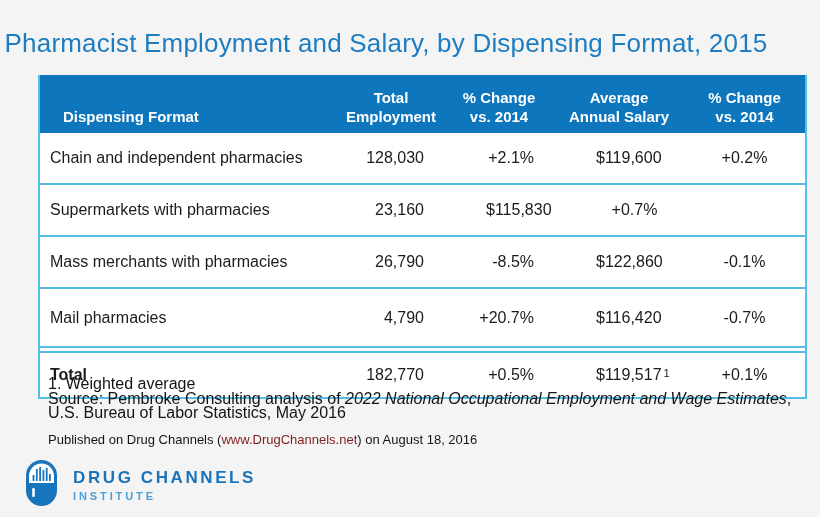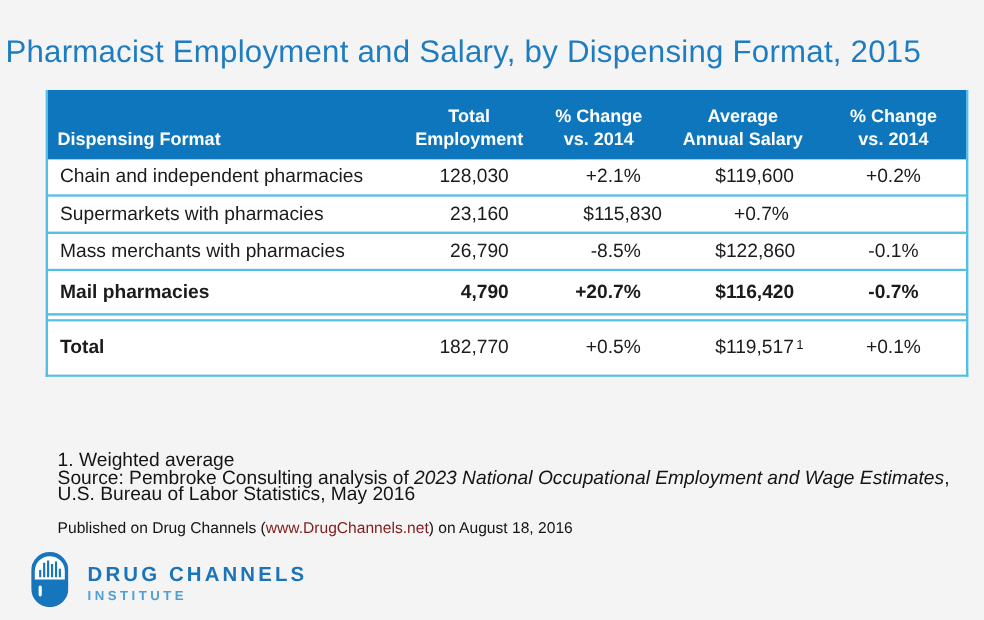--- a/index.html
+++ b/index.html
@@ -11,25 +11,25 @@
   .title { position:absolute; top:28px; left:0; width:772px; text-align:center;
            font-size:26px; color:#1e7cc0; letter-spacing:0.2px; }
 
   .tbl { position:absolute; left:38px; top:75px; width:769px;
          border-left:2px solid #55bfe3; border-right:2px solid #55bfe3; border-bottom:2px solid #55bfe3;
          background:#ffffff; }
 
   .hrow { display:flex; height:58px; background:#0e76bd; color:#ffffff; font-weight:bold; font-size:15px; }
   .hcell { display:flex; flex-direction:column; justify-content:flex-end; align-items:center;
            padding-bottom:7px; line-height:19px; text-align:center; }
-  .hcell.c1 { align-items:flex-start; padding-left:8px; }
+  .hcell.c1 { align-items:flex-start; padding-left:23px; }
 
-  .row { display:flex; height:31px; border-bottom:2px solid #55bfe3; background:#ffffff;
+  .row { display:flex; height:52px; border-bottom:2px solid #55bfe3; background:#ffffff;
          font-size:16px; color:#1b1b1b; }
-  .row.last { border-bottom:none; height:35px;font-weight:bold; }
+  .row.last { border-bottom:none; height:57px; }
   .row.total { border-bottom:none; height:44px; }
   .cell { display:flex; align-items:center; }
 
   .c1 { width:298px; }
   .c2 { width:106px; }
   .c3 { width:110px; }
   .c4 { width:130px; }
   .c5 { width:121px; }
 
   .cell.c1 { padding-left:10px; }
@@ -126,21 +126,21 @@
         <span>$119,517</span>
           <sup class="fn">1</sup>
       </div>
       <div class="cell c5">+0.1%</div>
     </div>
 
   </div>
 
   <div class="notes">
     <div>1. Weighted average</div>
-    <div><span>Source: Pembroke Consulting analysis of </span><span class="italic">2023 National Occupational Employment and Wage Estimates</span><span>, U.S. Bureau of Labor Statistics, May 2016</span></div>
+    <div><span>Source: Pembroke Consulting analysis of </span><span class="italic">2022 National Occupational Employment and Wage Estimates</span><span>, U.S. Bureau of Labor Statistics, May 2016</span></div>
   </div>
 
   <div class="published">
     <span>Published on Drug Channels (</span><a>www.DrugChannels.net</a><span>) on August 18, 2016</span>
   </div>
 
   <div class="logo">
     <span>
       <svg width="31" height="46" viewBox="0 0 31 46">
         <rect x="1.5" y="1.5" width="28" height="43" rx="14" fill="#1576bd" stroke="#1b74ba" stroke-width="3"></rect>

